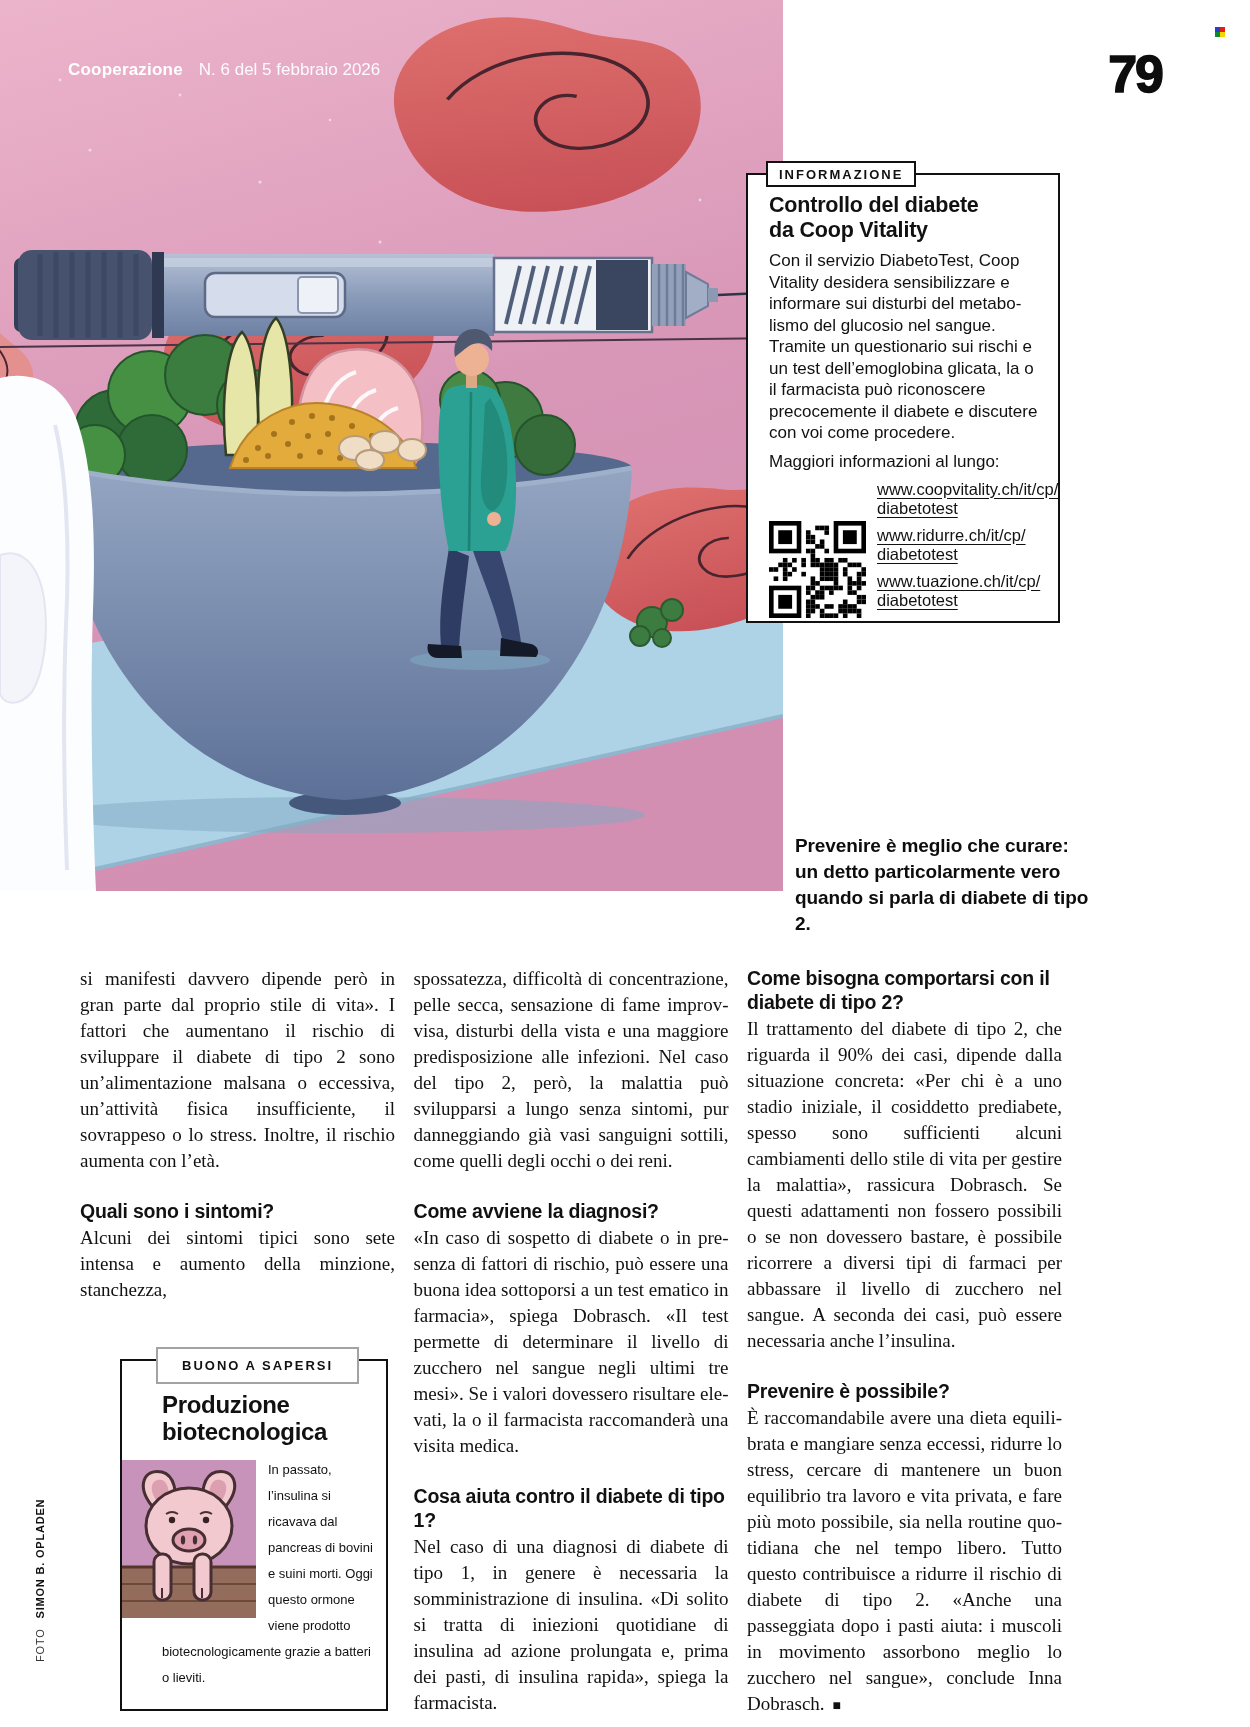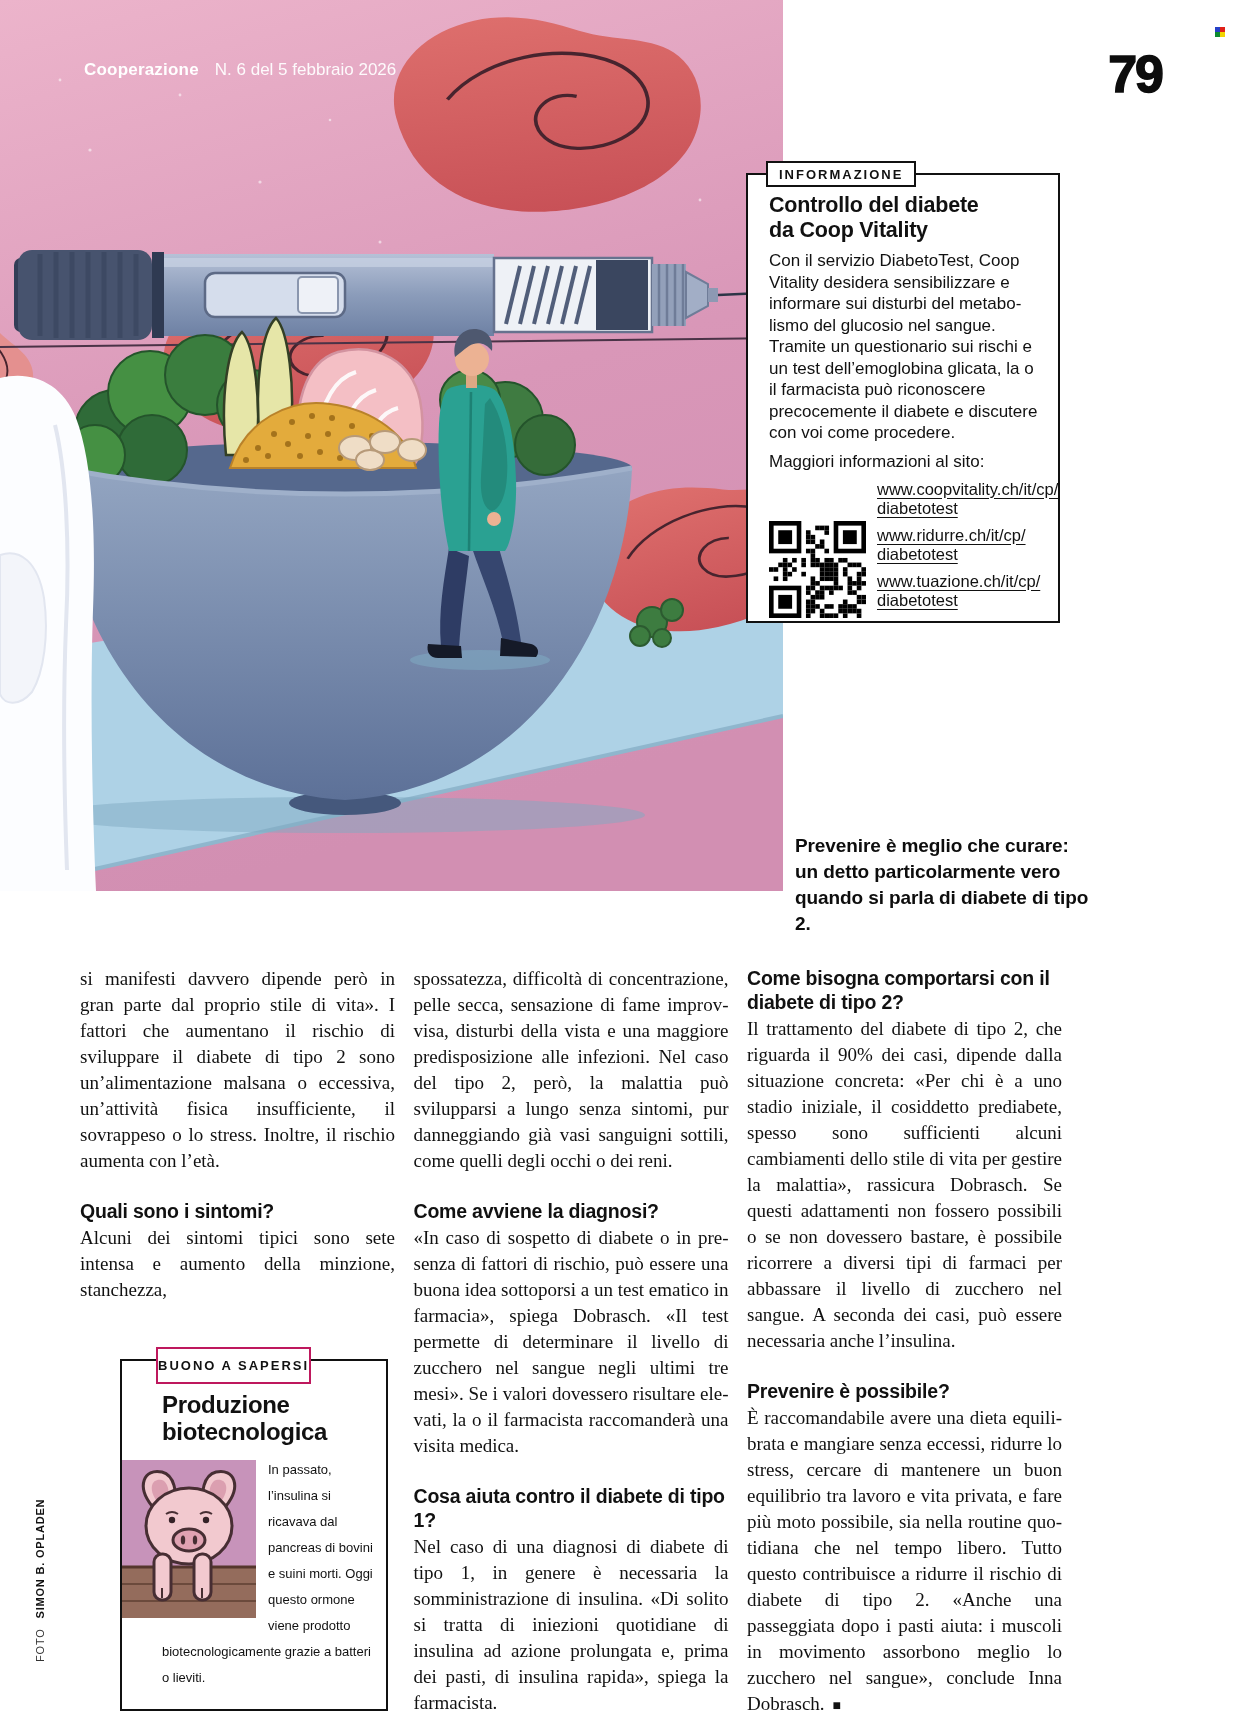--- a/index.html
+++ b/index.html
@@ -4,21 +4,21 @@
 <style>
   html,body{margin:0;padding:0;}
   body{
     width:1250px;height:1727px;position:relative;background:#ffffff;
     font-family:"Liberation Sans",sans-serif;color:#111;overflow:hidden;
   }
   
   .illustration{position:absolute;left:0;top:0;width:783px;height:891px;}
   .illustration svg{display:block;}
   .masthead{
-    position:absolute;left:84px;top:60px;color:#ffffff;font-size:17px;white-space:nowrap;
+    position:absolute;left:68px;top:60px;color:#ffffff;font-size:17px;white-space:nowrap;
   }
   .masthead .mag{font-weight:bold;letter-spacing:.2px;}
   .masthead .issue{margin-left:16px;font-weight:normal;opacity:.95;}
   
   .page-number{
     position:absolute;top:48px;right:88px;font-size:52px;font-weight:bold;
     letter-spacing:-2px;color:#0d0d0d;-webkit-text-stroke:1.5px #0d0d0d;line-height:1;
   }
   .reg-mark{position:absolute;left:1215px;top:27px;width:10px;height:10px;font-size:0;line-height:0;}
   .reg-mark span{display:inline-block;width:5px;height:5px;}
@@ -58,22 +58,22 @@
   }
   .col > :first-child{margin-top:0;}
   .endmark{font-family:"Liberation Sans",sans-serif;font-size:14px;padding-left:8px;}
   
   .know-box{
     position:relative;margin:56px 0 0 40px;width:268px;box-sizing:border-box;
     border:2px solid #111;padding:30px 12px 18px 40px;
     font-family:"Liberation Sans",sans-serif;
   }
   .kb-kicker{
-    position:absolute;top:-14px;left:34px;background:#fff;border:2px solid #be185d;
-    padding:4px 0 3px;font-size:13px;font-weight:bold;letter-spacing:2px;white-space:nowrap;
+    position:absolute;top:-14px;left:34px;background:#fff;border:2px solid #a3a3a3;
+    padding:4px 24px 3px;font-size:13px;font-weight:bold;letter-spacing:2px;white-space:nowrap;
   }
   .kb-title{margin:0 0 12px;font-size:24px;line-height:27px;font-weight:bold;letter-spacing:-.3px;}
   .kb-body{margin:0;font-size:13px;line-height:26px;}
   .pig{float:left;width:134px;height:158px;margin:3px 12px 4px -40px;}
   
   .credit{
     position:absolute;left:34px;top:1662px;transform:rotate(-90deg);transform-origin:0 0;
     white-space:nowrap;font-size:11px;letter-spacing:.8px;color:#222;
   }
   .credit .cl{font-weight:normal;margin-right:10px;color:#333;}
@@ -289,21 +289,21 @@
 </div>
 <div class="page-number">79</div>
 
 <aside class="info-box">
   <div class="ib-kicker">INFORMAZIONE</div>
   <h2 class="ib-title">
     <span>Controllo del diabete</span><br>
     <span>da Coop Vitality</span>
   </h2>
   <p class="ib-body">Con il servizio DiabetoTest, Coop Vitality desidera sensibilizzare e informare sui disturbi del metabo­lismo del glucosio nel sangue. Tramite un questionario sui rischi e un test dell’emoglobina glicata, la o il farmacista può riconoscere precocemente il diabete e discutere con voi come procedere.</p>
-  <p class="ib-more">Maggiori informazioni al sito:</p>
+  <p class="ib-more">Maggiori informazioni al lungo:</p>
   <div class="ib-links">
     <svg class="qr" id="qr" width="97" height="97" viewBox="0 0 96.6 96.6">
         <rect x="0" y="0" width="96.6" height="96.6" fill="#ffffff"></rect>
         <rect x="46" y="4.6" width="4.6" height="4.6" fill="#000000"></rect>
         <rect x="50.599999999999994" y="4.6" width="4.6" height="4.6" fill="#000000"></rect>
         <rect x="55.199999999999996" y="4.6" width="4.6" height="4.6" fill="#000000"></rect>
         <rect x="36.8" y="9.2" width="4.6" height="4.6" fill="#000000"></rect>
         <rect x="55.199999999999996" y="9.2" width="4.6" height="4.6" fill="#000000"></rect>
         <rect x="36.8" y="13.799999999999999" width="4.6" height="4.6" fill="#000000"></rect>
         <rect x="41.4" y="13.799999999999999" width="4.6" height="4.6" fill="#000000"></rect>

